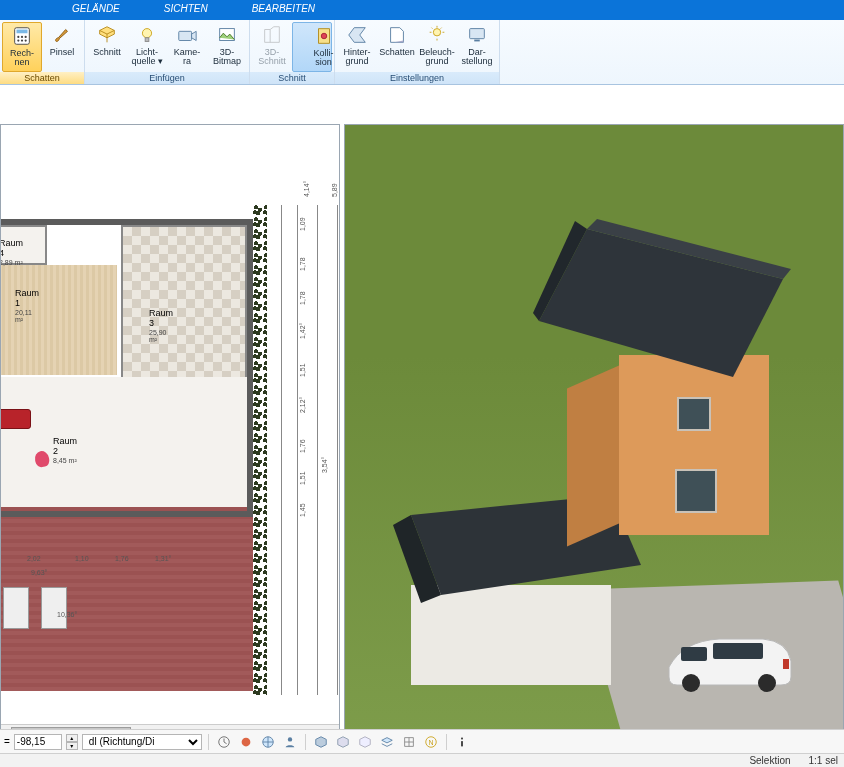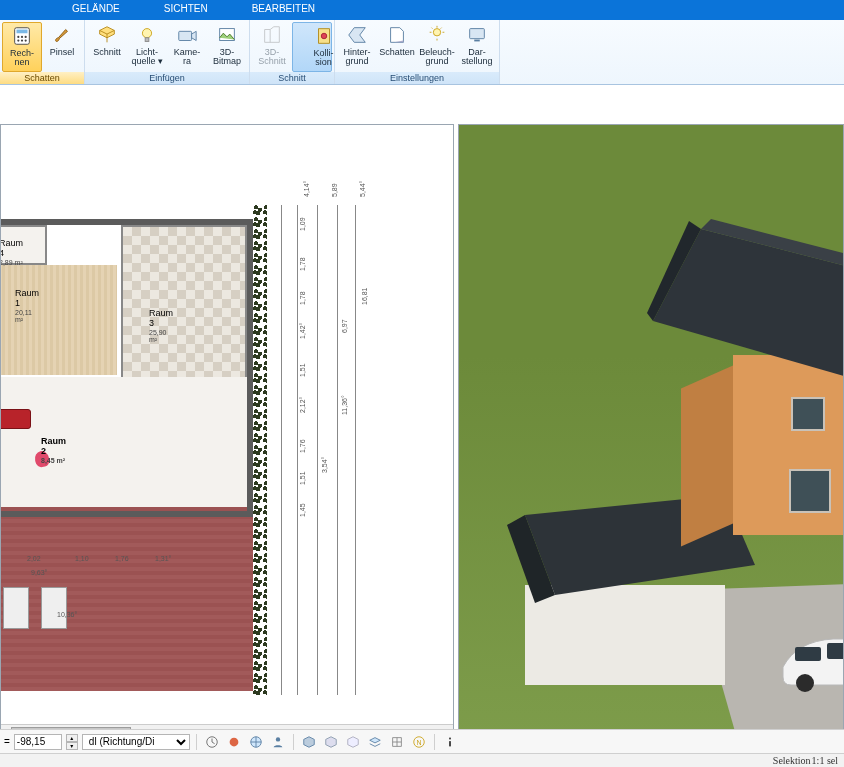--- a/index.html
+++ b/index.html
@@ -1,37 +1,37 @@
 <!DOCTYPE html>
 <html><head>
 <meta charset="utf-8">
 <style>
   * { box-sizing: border-box; margin: 0; padding: 0; }
   body { font-family: "Segoe UI", Tahoma, sans-serif; font-size: 10px; background: #fff; width: 844px; height: 767px; overflow: hidden; position: relative; }
 
   
   .tabstrip { height: 20px; background: #0b74d9; color: #fff; display: flex; align-items: stretch; font-size: 10px; }
-  .tab { padding: 3px 22px 0 22px; cursor: pointer; }
+  .tab { padding: 3px 22px 0 22px; cursor: pointer; font-style: italic; }
   .tab-spacer { width: 50px; }
 
   
   .ribbon { height: 65px; background: linear-gradient(#f7fbff,#eef6fd); border-bottom: 1px solid #a8c4e0; display: flex; }
   .ribbon-group { display: flex; flex-direction: column; border-right: 1px solid #cdddee; }
   .ribbon-btns { flex: 1; display: flex; align-items: center; padding: 2px 2px 0 2px; }
   .rbtn { width: 40px; display: flex; flex-direction: column; align-items: center; padding: 1px 1px; font-size: 9px; line-height: 1.05; text-align: center; color: #1b2b3a; cursor: pointer; border-radius: 2px; min-height: 50px; }
   .rbtn.hl { background: linear-gradient(#ffe9a8,#ffd15b); border: 1px solid #e0a82c; }
   .rbtn.hl2 { background: linear-gradient(#cfe6fb,#b2d7f8); border: 1px solid #7db5e6; padding-left: 24px; }
   .ricon { width: 24px; height: 24px; display: flex; align-items: center; justify-content: center; margin-bottom: 1px; }
   .ricon svg { width: 22px; height: 22px; }
   .group-label { height: 12px; background: linear-gradient(#d9ebfb,#cfe4f8); font-size: 9px; color: #274d74; text-align: center; line-height: 12px; }
   .group-label.hl { background: linear-gradient(#fff0c4,#fedc82); color: #6a4a00; }
 
   
   .content { position: absolute; top: 124px; left: 0; right: 0; bottom: 28px; display: flex; background: #fff; }
-  .pane-2d { width: 454px; height: 100%; position: relative; background: #fff; border: 1px solid #9aa6b2; overflow: hidden; }
+  .pane-2d { width: 340px; height: 100%; position: relative; background: #fff; border: 1px solid #9aa6b2; overflow: hidden; }
   .pane-3d { flex: 1; height: 100%; position: relative; background: #6c8a3a; border: 1px solid #9aa6b2; margin-left: 4px; overflow: hidden; }
 
   
   .plan { position: absolute; top: 60px; left: -20px; }
   .wall { position: absolute; background: #fff; border: 3px solid #5b5b5b; }
   .room-label { position: absolute; font-size: 9px; color: #000; line-height: 1.1; }
   .room-area { font-size: 7px; color: #444; }
   .r-wood { background: repeating-linear-gradient(90deg,#e5d3b3,#e5d3b3 3px,#dcc9a5 3px,#dcc9a5 6px);}
   .r-check { background-color: #ece8e0; background-image:
       linear-gradient(45deg,#d6cfc3 25%,transparent 25%,transparent 75%,#d6cfc3 75%),
@@ -72,21 +72,21 @@
   
   .bottombar { position:absolute; left:0; right:0; bottom:14px; height:24px; background:#f7f7f7; border-top:1px solid #cfcfcf; display:flex; align-items:center; padding: 0 4px; gap:4px;}
   .bb-input { width: 48px; height: 16px; font-size: 10px; border:1px solid #b5b5b5; padding: 0 2px; background:#fff;}
   .bb-step { width:12px; height:16px; display:flex; flex-direction:column;}
   .bb-step div{ flex:1; border:1px solid #b5b5b5; font-size:6px; text-align:center; line-height:6px; background:#f0f0f0; cursor:pointer;}
   .bb-sel { height:16px; font-size:10px; border:1px solid #b5b5b5; background:#fff; padding:0 2px;}
   .bb-icon { width:18px; height:18px; display:flex; align-items:center; justify-content:center; border-radius:2px; cursor:pointer;}
   .bb-icon svg{ width:14px; height:14px;}
   .bb-sep { width:1px; height:16px; background:#cfcfcf; margin:0 2px;}
   .statusbar { position:absolute; left:0; right:0; bottom:0; height:14px; background:#f2f2f2; border-top:1px solid #cfcfcf; font-size:10px; color:#333; display:flex; align-items:center; padding:0 6px;}
-  .status-right { margin-left:auto; display:flex; gap:1px;font-family:Liberation Serif, serif;}
+  .status-right { margin-left:auto; display:flex; gap:18px;}
 </style>
 </head>
 <body>
 
 <div class="tabstrip">
   <div class="tab-spacer"></div>
   <div class="tab">GELÄNDE</div>
   <div class="tab">SICHTEN</div>
   <div class="tab">BEARBEITEN</div>
 </div>
@@ -266,21 +266,21 @@
           <div class="room-area">2,89 m²</div>
       </div>
       <div class="room-label" style="left:34px; top:104px;">
         <div>Raum 1</div>
           <div class="room-area">20,11 m²</div>
       </div>
       <div class="room-label" style="left:168px; top:124px;">
         <div>Raum 3</div>
           <div class="room-area">25,90 m²</div>
       </div>
-      <div class="room-label" style="left:60px; top:252px;font-weight:bold;">
+      <div class="room-label" style="left:72px; top:252px;">
         <div>Raum 2</div>
           <div class="room-area">8,45 m²</div>
       </div>
 
       <div class="hedge" style="left:272px; top:20px; height:490px;"></div>
 
       <div class="dim-line" style="left:300px; top:20px; height:490px;"></div>
       <div class="dim-line" style="left:316px; top:20px; height:490px;"></div>
       <div class="dim-line" style="left:336px; top:20px; height:490px;"></div>
       <div class="dim-line" style="left:356px; top:20px; height:490px;"></div>
@@ -359,21 +359,21 @@
   </div>
 </div>
 
 <div class="bottombar">
   <span> = </span>
   <input class="bb-input" value="-98,15" style="">
   <div class="bb-step">
       <div>▴</div>
       <div>▾</div>
     </div>
-  <select class="bb-sel" style="width:108px"><option>dl (Richtung/Di</option></select>
+  <select class="bb-sel" style="width:120px"><option>dl (Richtung/Di</option></select>
   <span class="bb-sep"></span>
   <span class="bb-icon">
       <svg viewBox="0 0 16 16">
         <circle cx="8" cy="8" r="6" fill="none" stroke="#666"></circle>
         <path d="M8 4v4l3 2" stroke="#666" fill="none"></path>
       </svg>
     </span>
   <span class="bb-icon">
       <svg viewBox="0 0 16 16">
         <circle cx="8" cy="8" r="5" fill="#d64"></circle>

